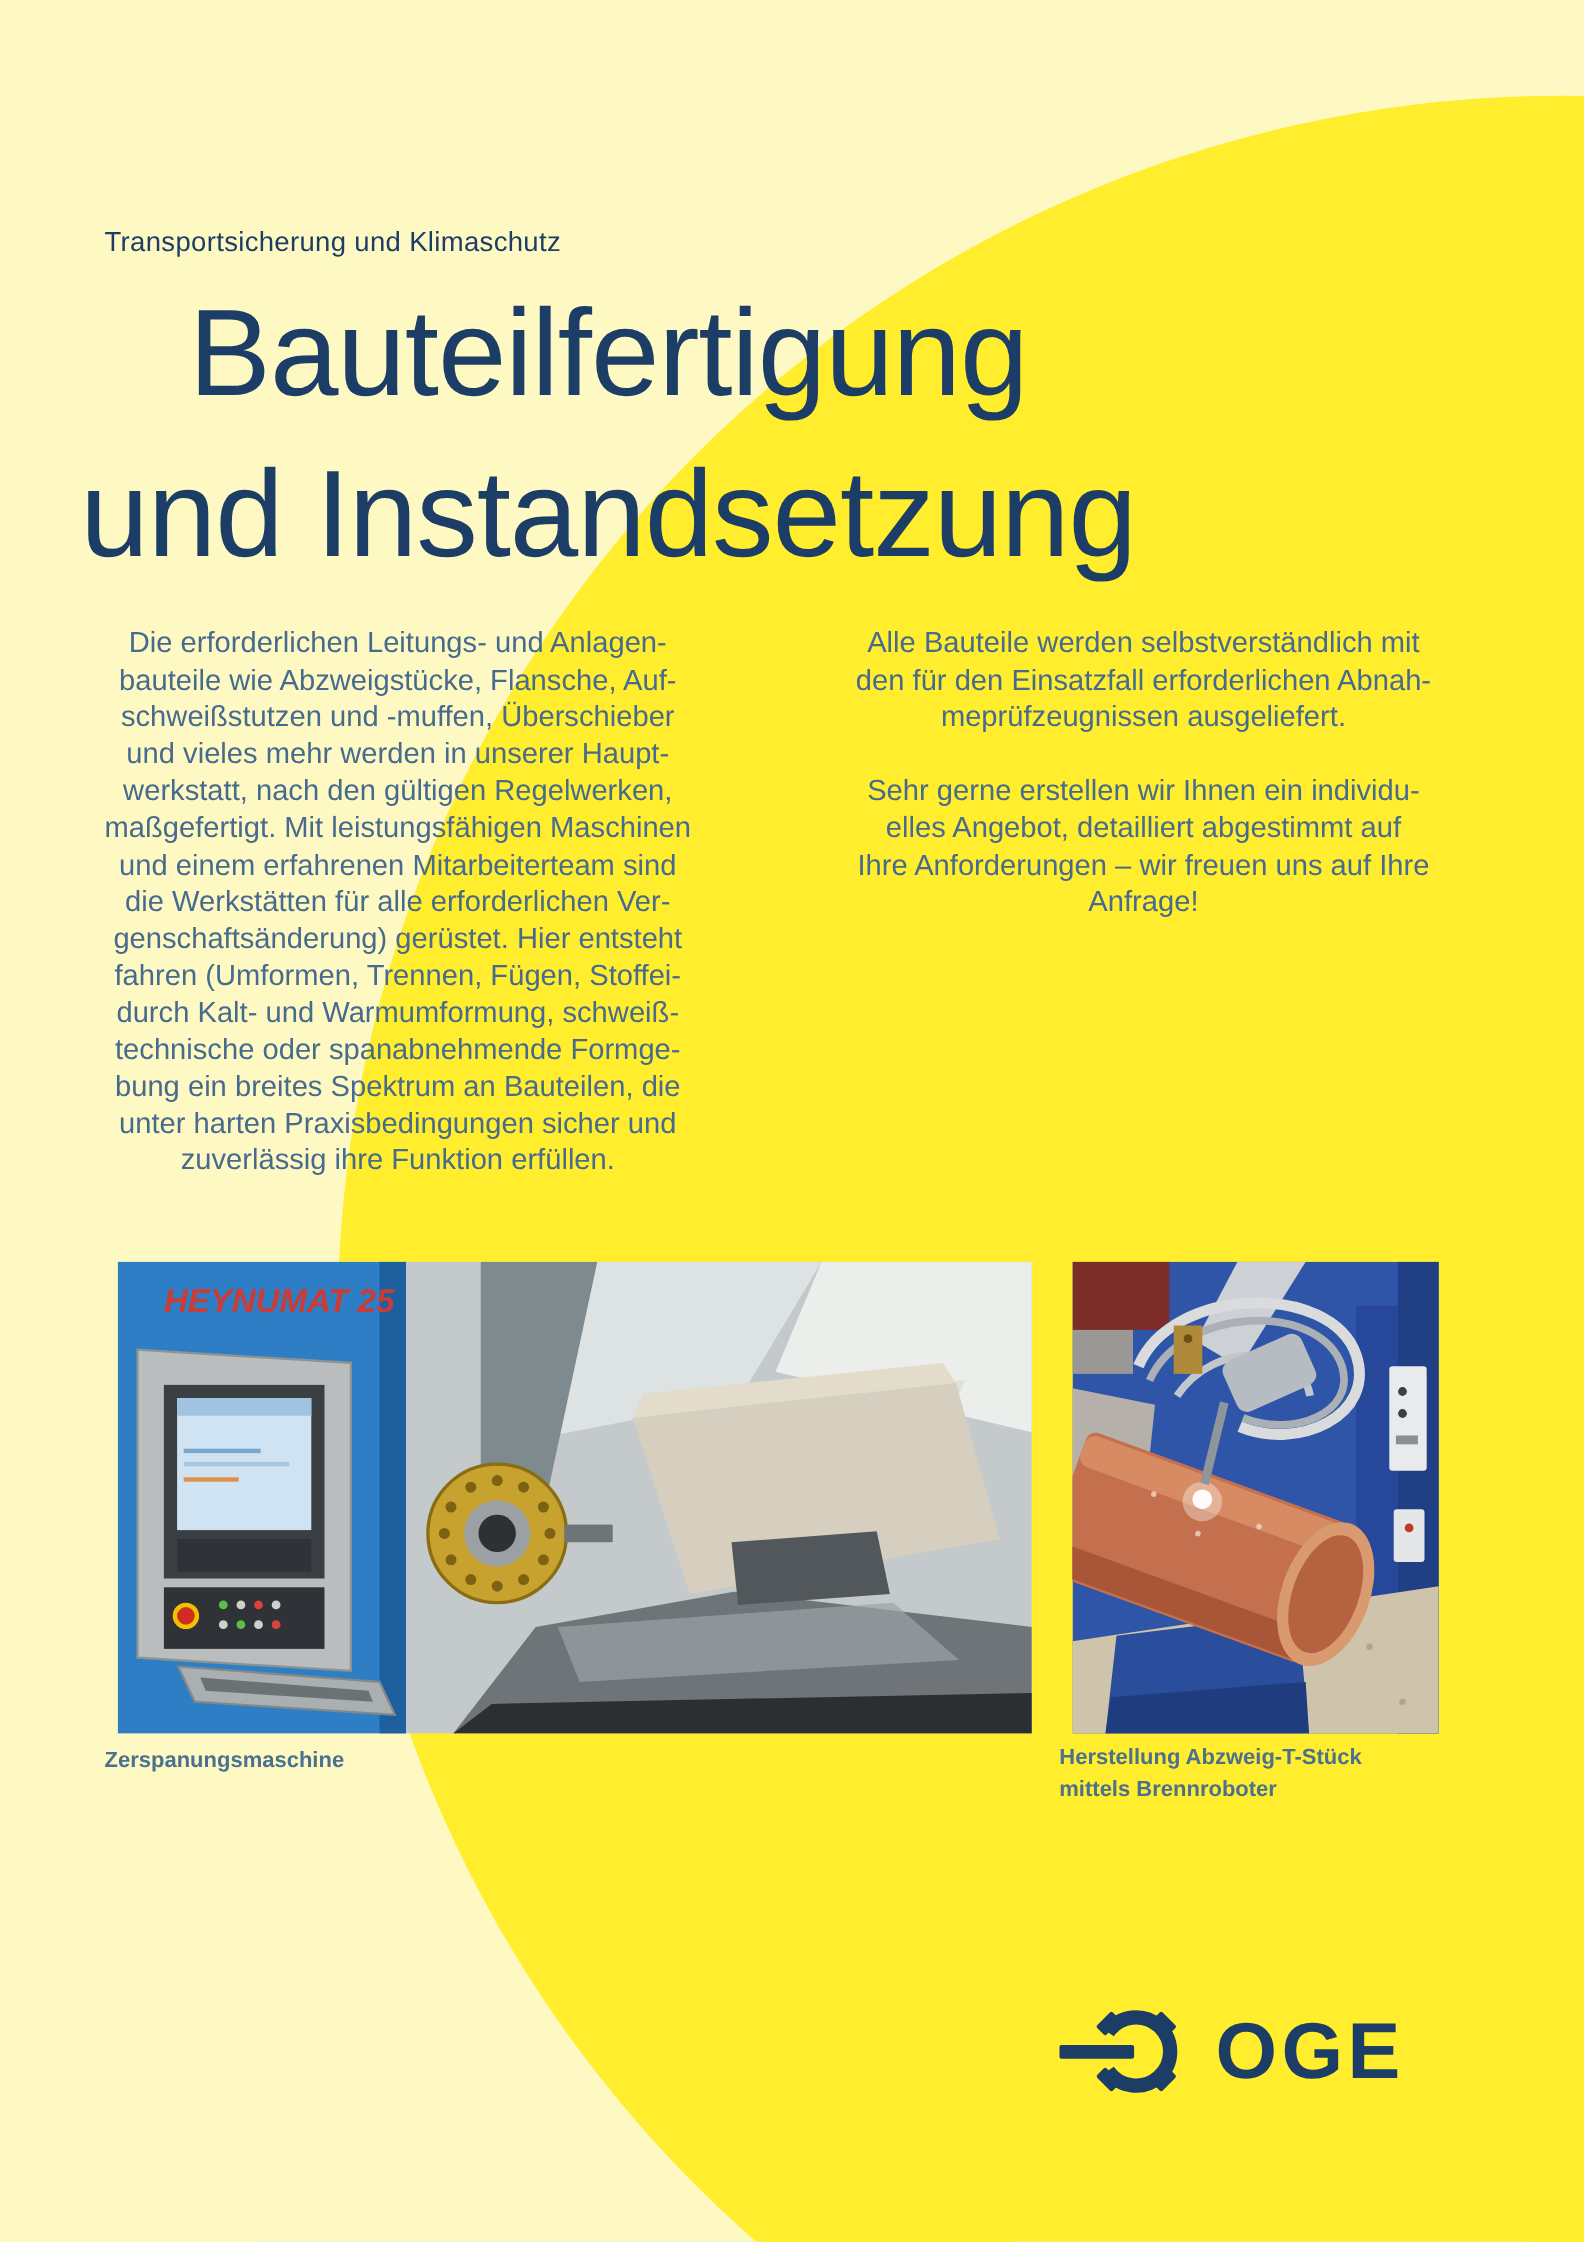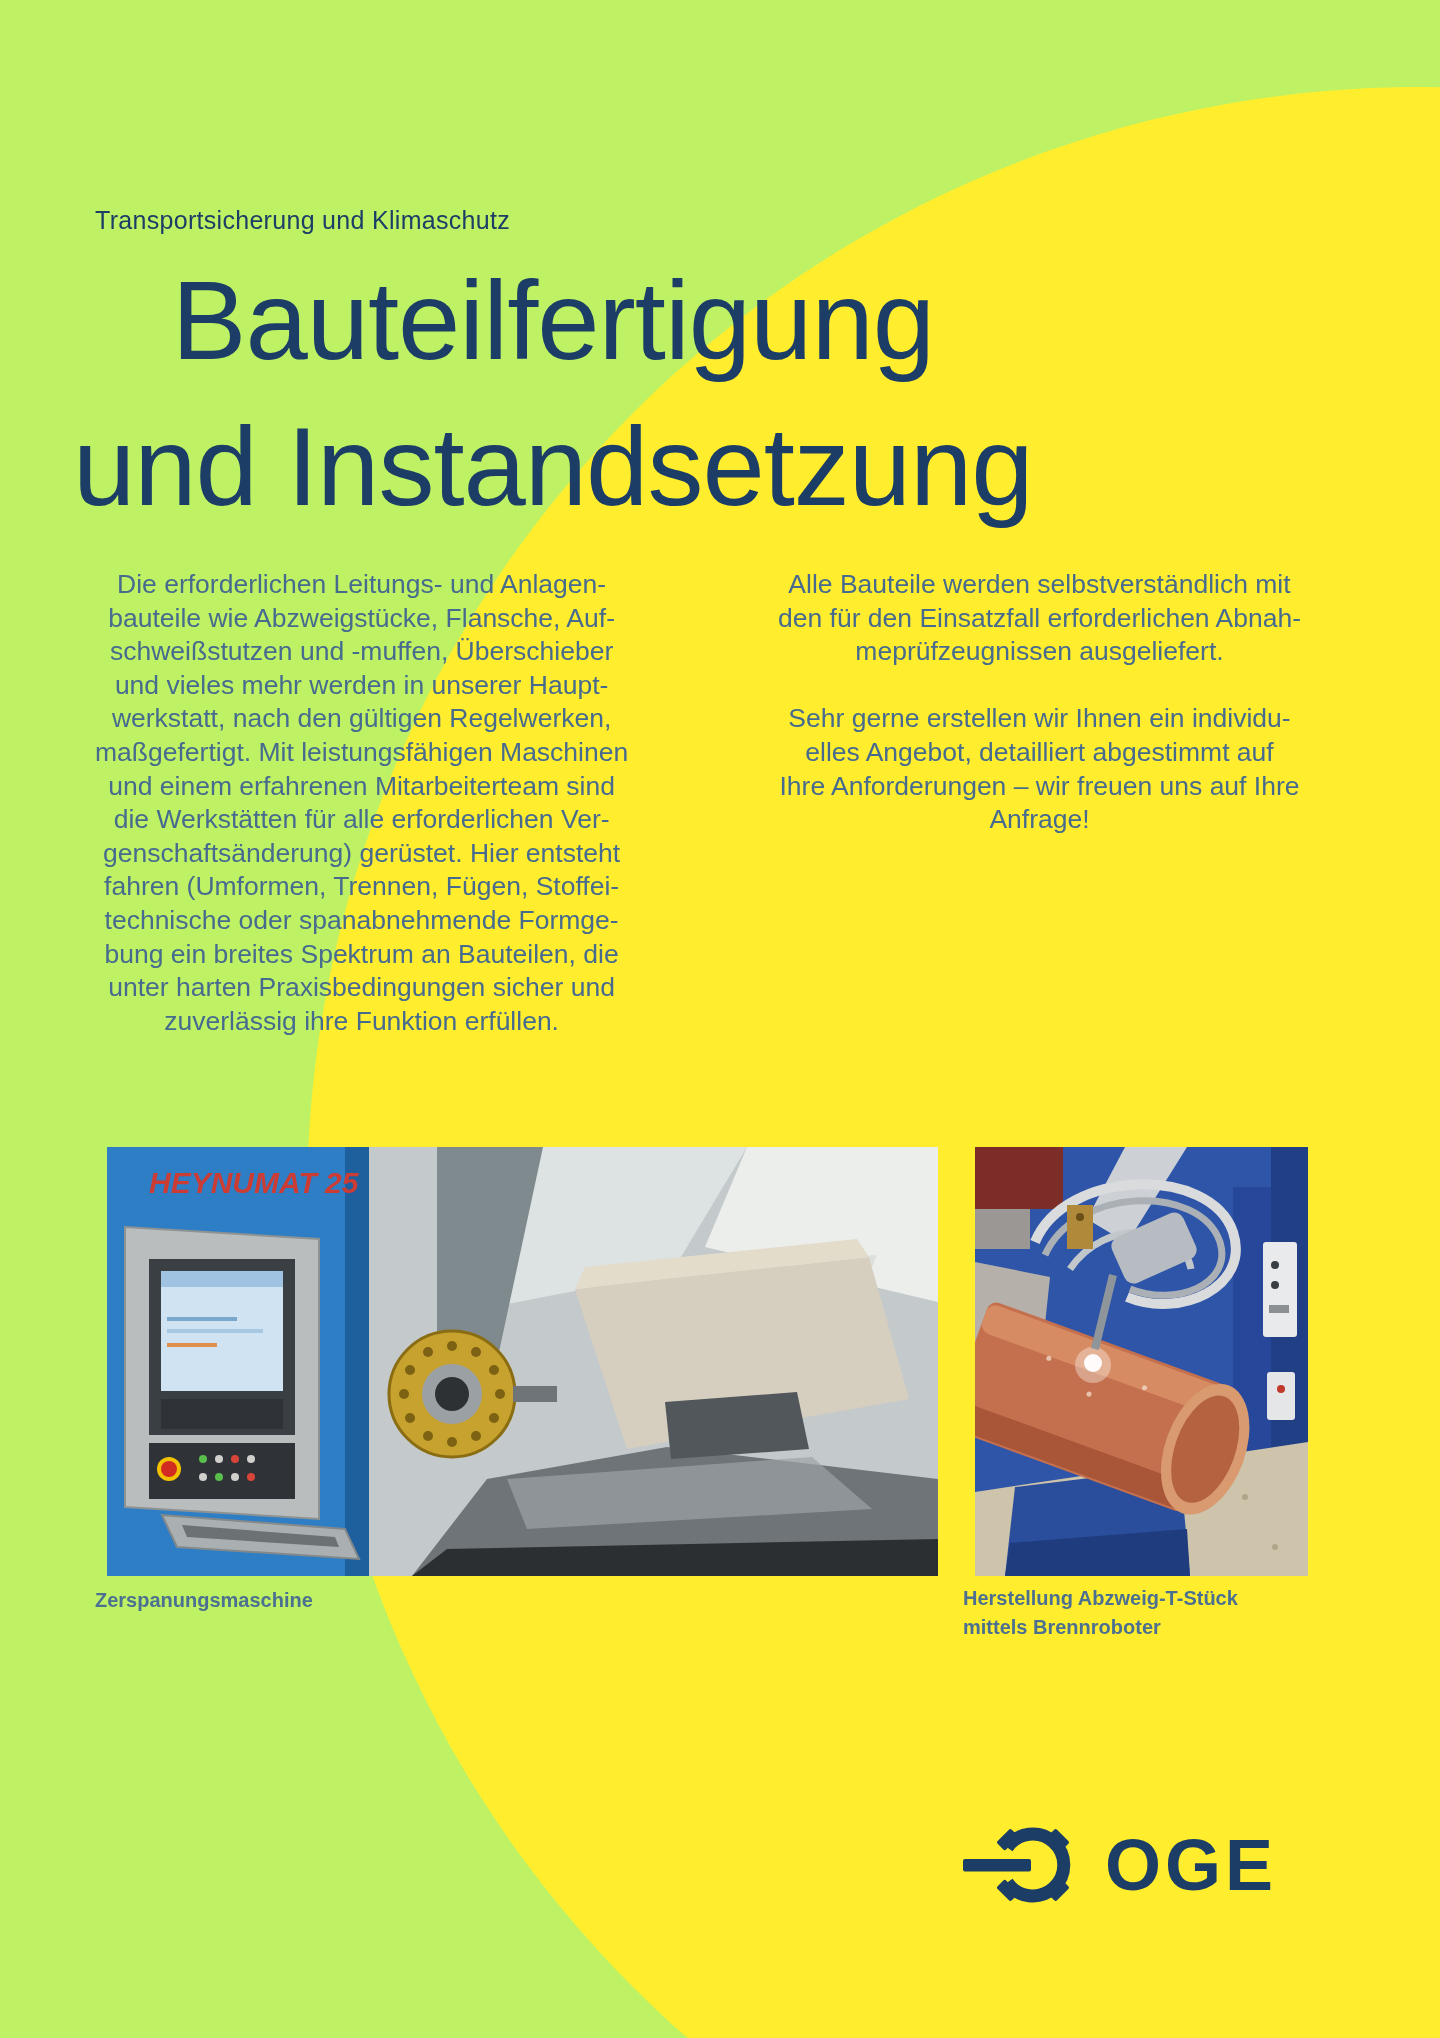--- a/index.html
+++ b/index.html
@@ -1,17 +1,17 @@
 <!DOCTYPE html>
 <html><head>
 <meta charset="utf-8">
 <style>
   html,body{margin:0;padding:0;background:#e0e0e0;}
   .page{
-    position:relative;width:1440px;height:2038px;background:#bef264;
+    position:relative;width:1440px;height:2038px;background:#fef9c3;
     overflow:hidden;font-family:"Liberation Sans",sans-serif;margin:0 auto;
   }
   .yellow-circle{
     position:absolute;left:307px;top:87px;width:2226px;height:2226px;
     border-radius:50%;background:#ffed2e;
   }
   .kicker{
     position:absolute;left:95px;top:206px;font-size:25px;font-weight:500;
     color:#1c3e66;letter-spacing:.3px;
   }
@@ -63,20 +63,21 @@
       <div>Die erforderlichen Leitungs- und Anlagen-</div>
       <div>bauteile wie Abzweigstücke, Flansche, Auf-</div>
       <div>schweißstutzen und -muffen, Überschieber</div>
       <div>und vieles mehr werden in unserer Haupt-</div>
       <div>werkstatt, nach den gültigen Regelwerken,</div>
       <div>maßgefertigt. Mit leistungsfähigen Maschinen</div>
       <div>und einem erfahrenen Mitarbeiterteam sind</div>
       <div>die Werkstätten für alle erforderlichen Ver-</div>
       <div>genschaftsänderung) gerüstet. Hier entsteht</div>
       <div>fahren (Umformen, Trennen, Fügen, Stoffei-</div>
+      <div>durch Kalt- und Warmumformung, schweiß-</div>
       <div>technische oder spanabnehmende Formge-</div>
       <div>bung ein breites Spektrum an Bauteilen, die</div>
       <div>unter harten Praxisbedingungen sicher und</div>
       <div>zuverlässig ihre Funktion erfüllen.</div>
     </div>
   <div class="bodycol col-right">
       <div>Alle Bauteile werden selbstverständlich mit</div>
       <div>den für den Einsatzfall erforderlichen Abnah-</div>
       <div>meprüfzeugnissen ausgeliefert.</div>
       <div></div>

